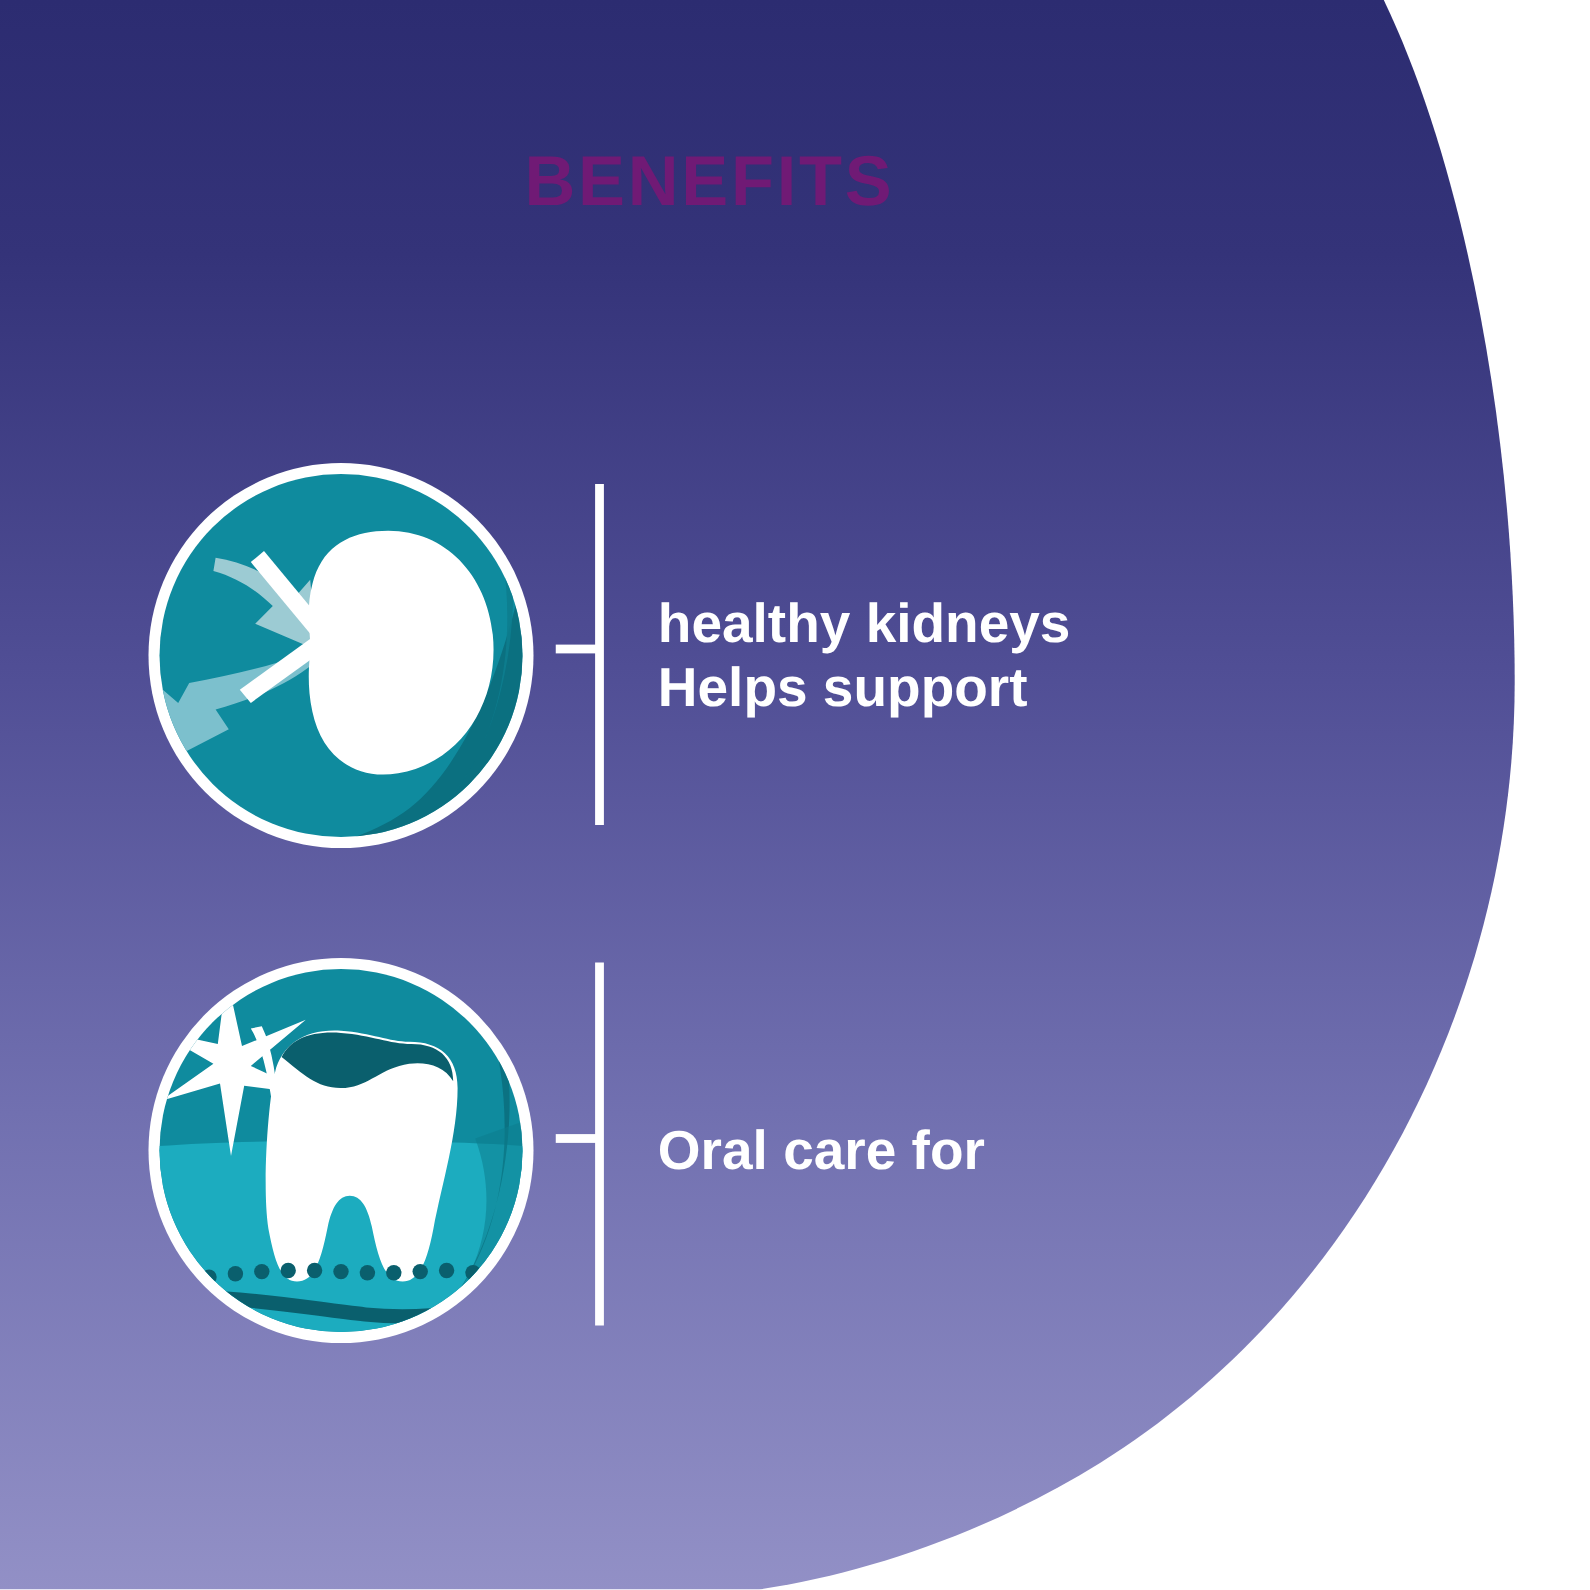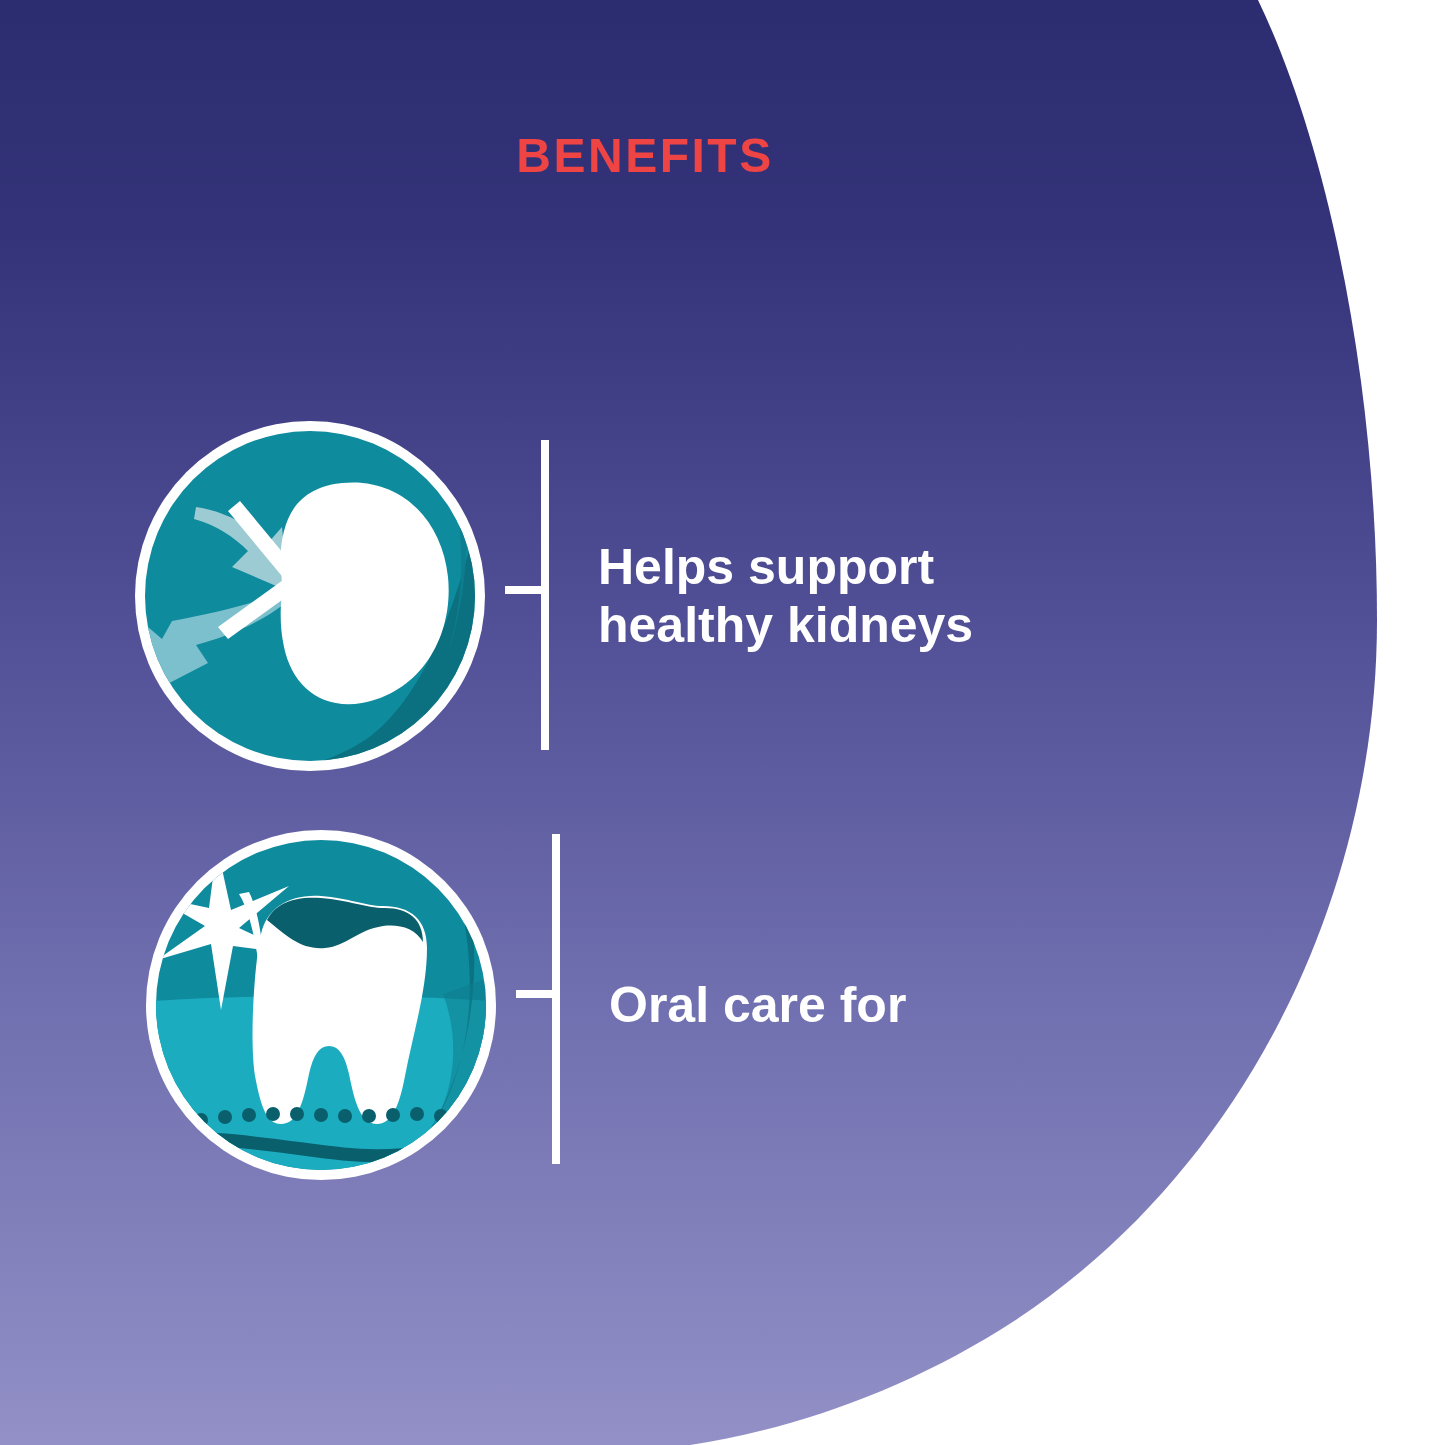--- a/index.html
+++ b/index.html
@@ -9,28 +9,28 @@
     overflow:hidden;position:relative;
   }
   #stage{position:absolute;inset:0;width:1445px;height:1445px;overflow:hidden;}
 
   
   .blob{position:absolute;left:0;top:0;width:1445px;height:1445px;}
 
   
   .title{
     position:absolute;left:0;top:132px;width:1290px;text-align:center;
-    color:#ef4444;font-size:48px;font-weight:bold;letter-spacing:2.5px;
+    color:#701a75;font-size:64px;font-weight:bold;letter-spacing:2.5px;
     line-height:1;white-space:nowrap;
   }
 
   
   .row{position:absolute;left:0;width:1290px;}
   #row-kidney{top:415px;height:365px;}
-  #row-tooth{top:824px;height:365px;margin-left:11px;}
+  #row-tooth{top:865px;height:365px;}
 
   .icon-wrap{position:absolute;left:132px;top:0;width:356px;height:362px;}
   .icon-wrap svg{display:block;width:356px;height:362px;}
 
   .divider{position:absolute;left:505px;top:0;width:46px;height:362px;}
 
   .benefit-text{
     position:absolute;left:598px;top:0;width:600px;height:362px;
     display:flex;flex-direction:column;justify-content:center;
     color:#ffffff;font-size:50px;font-weight:bold;line-height:1.17;
@@ -91,22 +91,22 @@
         </g>
       </svg>
     </div>
 
     <svg class="divider" viewBox="0 0 46 362" aria-hidden="true">
       <rect x="36" y="25" width="8" height="310" fill="#ffffff"></rect>
       <rect x="0" y="171" width="40" height="8" fill="#ffffff"></rect>
     </svg>
 
     <div class="benefit-text">
+      <span class="ln">healthy kidneys</span>
       <span class="ln">Helps support</span>
-      <span class="ln">healthy kidneys</span>
     </div>
   </div>
 
   <div class="row" id="row-tooth">
 
     <div class="icon-wrap">
       <svg viewBox="0 0 356 362" aria-hidden="true">
         <defs>
           <clipPath id="tClip">
               <circle cx="178" cy="181" r="165"></circle>

